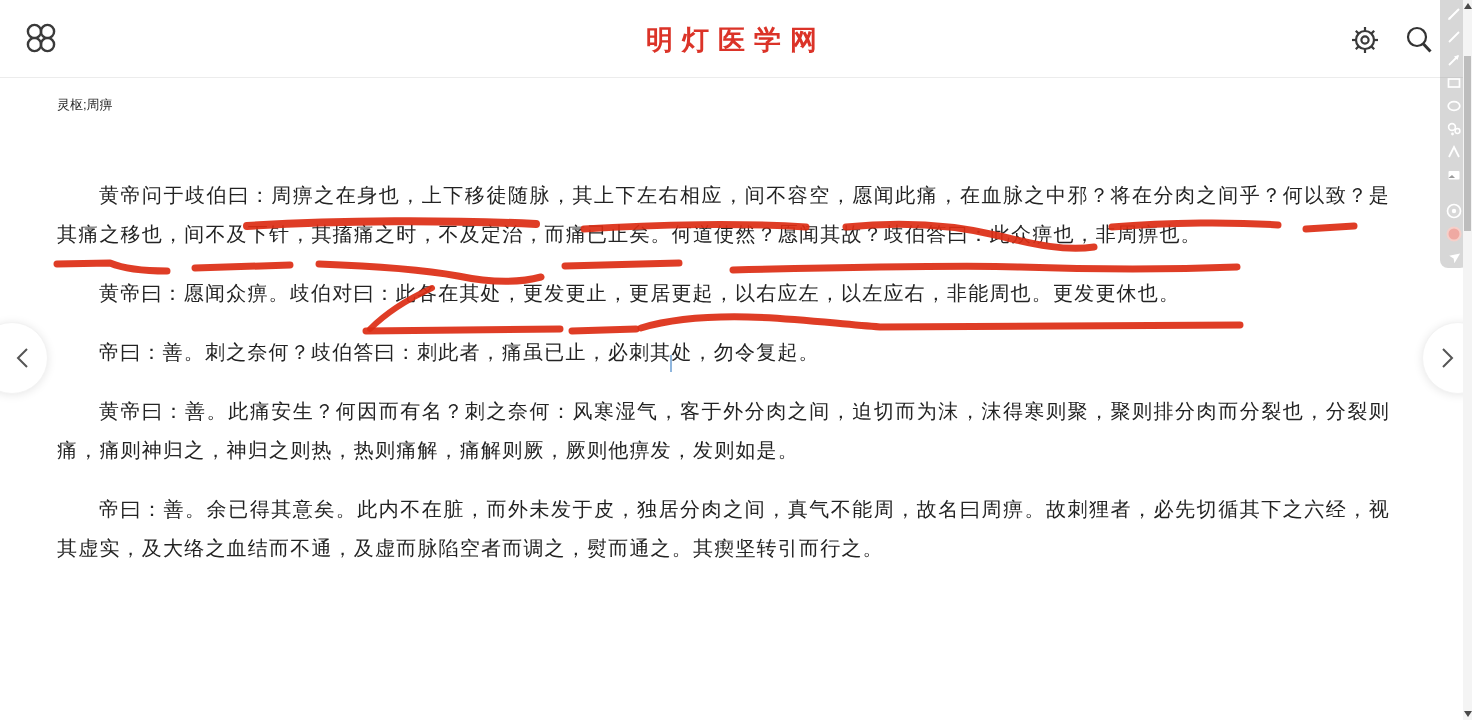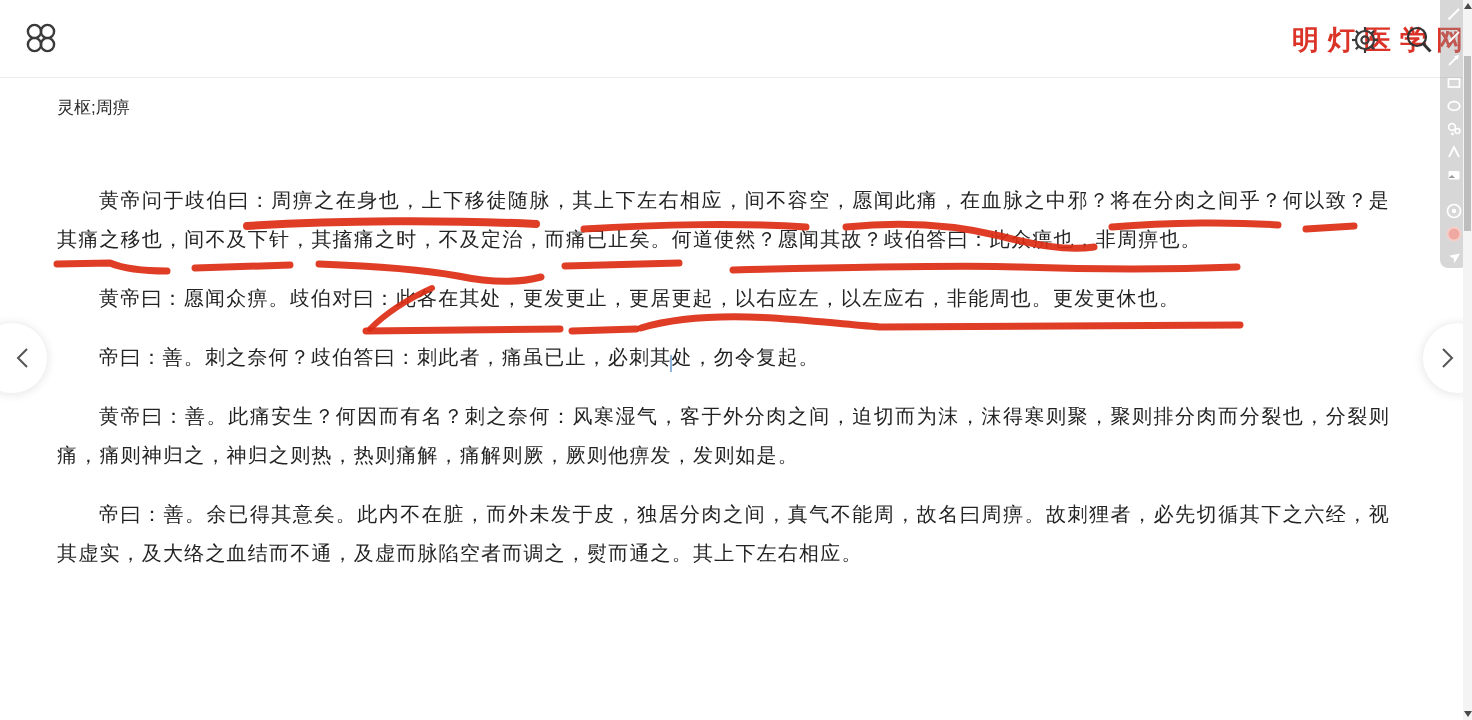--- a/index.html
+++ b/index.html
@@ -13,21 +13,21 @@
     background:#fff; border-bottom:1px solid #ececec; z-index:10; }
   .logo { position:absolute; left:24px; top:21px; width:34px; height:34px; cursor:pointer; }
   .brand { position:absolute; left:0; right:0; top:22px; text-align:center;
     font-family:"DejaVu Serif", serif; font-weight:bold; font-size:27px;
     letter-spacing:9px; }
   .hicon { position:absolute; top:23px; width:34px; height:34px; cursor:pointer; }
   .hicon.gear { right:90px; }
   .hicon.search { right:36px; }
   
   .content { position:absolute; left:57px; top:96px; width:1333px; z-index:1; }
-  .doc-title { font-size:17px; color:#2b2b2b; font-weight:400; margin:0 0 62px 0; }
+  .doc-title { font-size:13px; color:#2b2b2b; font-weight:400; margin:0 0 62px 0; }
   .paras p { margin:0 0 20px 0; font-size:20px; line-height:39px;
     letter-spacing:1.2px; color:#232323; text-align:justify;
     text-indent:2.1em; }
   
   .annotation-layer { position:absolute; left:0; top:0; width:1472px; height:720px;
     z-index:5; pointer-events:none; }
   .annotation-layer path { fill:none; stroke-linecap:round; stroke-linejoin:round; opacity:.92; }
   
   .ibeam { position:absolute; left:670px; top:355px; width:2px; height:17px;
     background:#8fb6dd; z-index:6; }
@@ -63,21 +63,21 @@
   <span class="logo">
     <svg width="34" height="34" viewBox="0 0 34 34">
       <g fill="none" stroke="#3a3a3a" stroke-width="2.4">
         <circle cx="10.5" cy="10.5" r="6.6"></circle>
         <circle cx="23.5" cy="10.5" r="6.6"></circle>
         <circle cx="10.5" cy="23.5" r="6.6"></circle>
         <circle cx="23.5" cy="23.5" r="6.6"></circle>
       </g>
     </svg>
   </span>
-  <div class="brand" style="color: rgb(219, 51, 40); text-align: right;">明灯医学网</div>
+  <div class="brand" style="color: rgb(219, 51, 40);">明灯医学网</div>
   <span class="hicon gear">
     <svg width="34" height="34" viewBox="0 0 34 34">
       <g fill="none" stroke="#3a3a3a" stroke-width="2.2">
         <circle cx="17" cy="17" r="9"></circle>
         <circle cx="17" cy="17" r="3.6"></circle>
         <line x1="17" y1="8" x2="17" y2="4"></line>
         <line x1="17" y1="26" x2="17" y2="30"></line>
         <line x1="8" y1="17" x2="4" y2="17"></line>
         <line x1="26" y1="17" x2="30" y2="17"></line>
         <line x1="10.6" y1="10.6" x2="7.8" y2="7.8"></line>
@@ -97,21 +97,21 @@
   </span>
 </div>
 
 <div class="content">
   <p class="doc-title">灵枢;周痹</p>
   <div class="paras">
       <p>黄帝问于歧伯曰：周痹之在身也，上下移徒随脉，其上下左右相应，间不容空，愿闻此痛，在血脉之中邪？将在分肉之间乎？何以致？是其痛之移也，间不及下针，其搐痛之时，不及定治，而痛已止矣。何道使然？愿闻其故？歧伯答曰：此众痹也，非周痹也。</p>
       <p>黄帝曰：愿闻众痹。歧伯对曰：此各在其处，更发更止，更居更起，以右应左，以左应右，非能周也。更发更休也。</p>
       <p>帝曰：善。刺之奈何？歧伯答曰：刺此者，痛虽已止，必刺其处，勿令复起。</p>
       <p>黄帝曰：善。此痛安生？何因而有名？刺之奈何：风寒湿气，客于外分肉之间，迫切而为沫，沫得寒则聚，聚则排分肉而分裂也，分裂则痛，痛则神归之，神归之则热，热则痛解，痛解则厥，厥则他痹发，发则如是。</p>
-      <p>帝曰：善。余已得其意矣。此内不在脏，而外未发于皮，独居分肉之间，真气不能周，故名曰周痹。故刺狸者，必先切循其下之六经，视其虚实，及大络之血结而不通，及虚而脉陷空者而调之，熨而通之。其上下左右相应。</p>
+      <p>帝曰：善。余已得其意矣。此内不在脏，而外未发于皮，独居分肉之间，真气不能周，故名曰周痹。故刺狸者，必先切循其下之六经，视其虚实，及大络之血结而不通，及虚而脉陷空者而调之，熨而通之。其瘈坚转引而行之。</p>
     </div>
 </div>
 
 <svg class="annotation-layer" viewBox="0 0 1472 720" width="1472" height="720">
     <path d="M247 226 C 340 220, 450 220, 536 224" stroke="#dc2d13" stroke-width="8"></path>
     <path d="M584 229 C 660 224, 745 223, 806 227" stroke="#dc2d13" stroke-width="7"></path>
     <path d="M846 227 C 905 221, 955 225, 1000 236 C 1035 245, 1066 251, 1094 247" stroke="#dc2d13" stroke-width="7"></path>
     <path d="M1112 227 C 1170 222, 1235 222, 1278 225" stroke="#dc2d13" stroke-width="7"></path>
     <path d="M1306 229 L 1354 226" stroke="#dc2d13" stroke-width="7"></path>
     <path d="M57 264 L 110 263 C 122 268, 140 271, 167 271" stroke="#dc2d13" stroke-width="7"></path>

